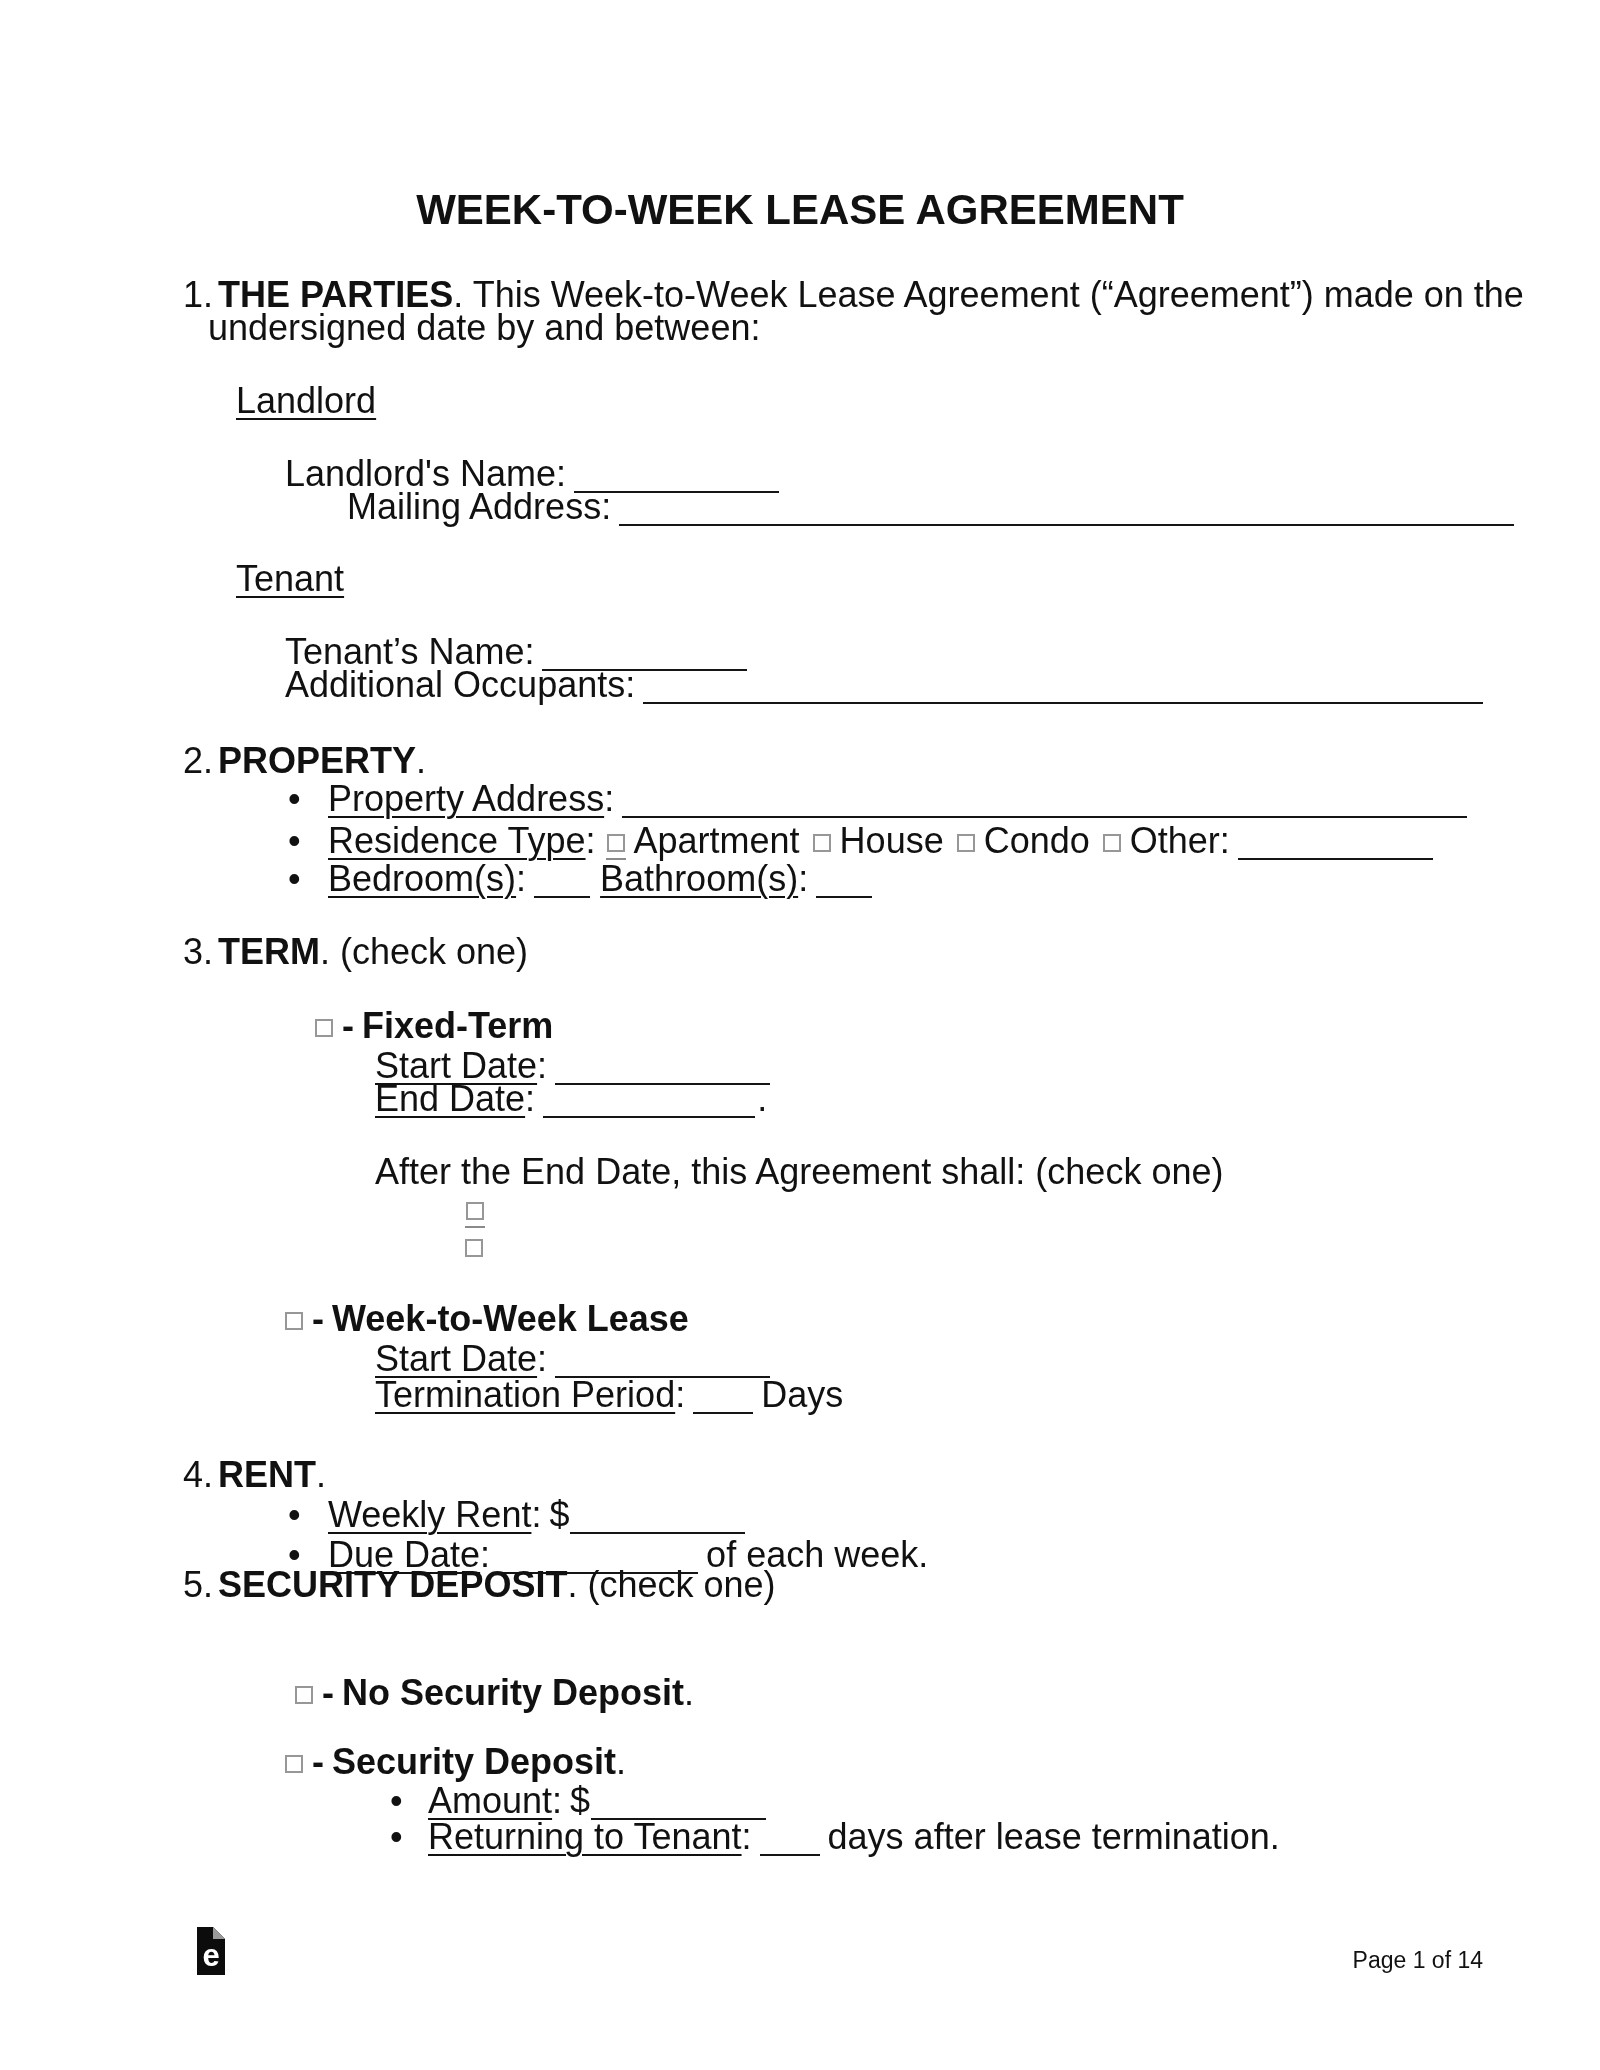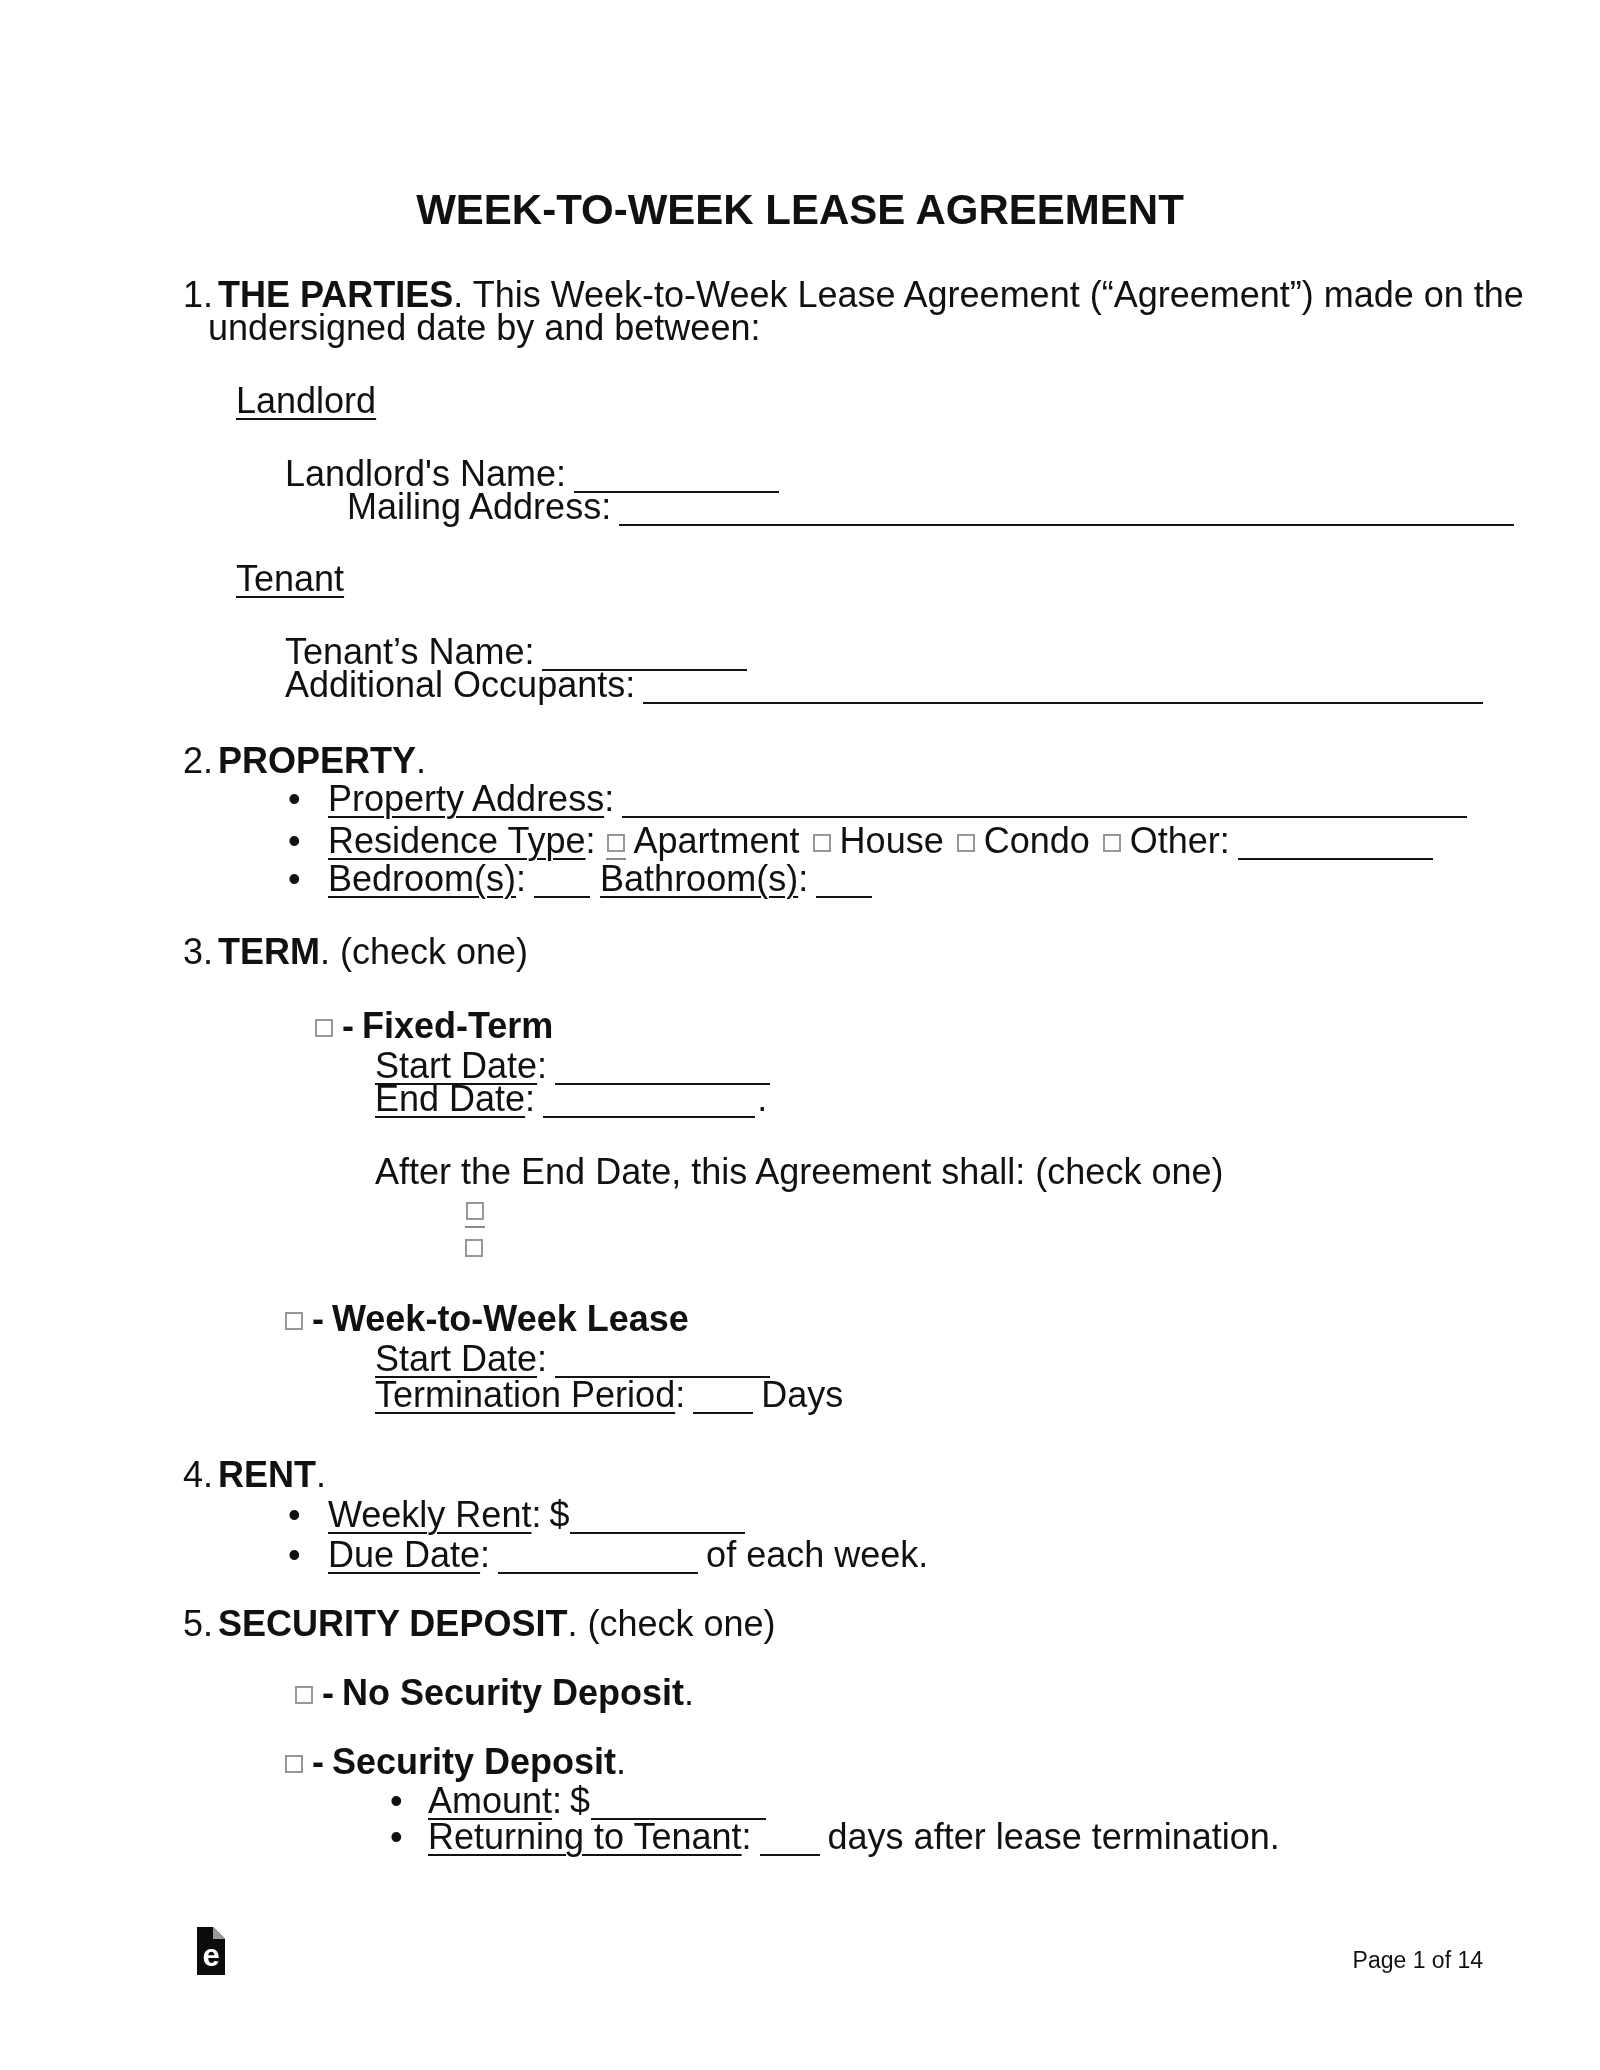--- a/index.html
+++ b/index.html
@@ -79,21 +79,21 @@
 
   <div class="line" style="left:375px;top:1342px;"><span class="ul">Start Date</span><span>:</span><span class="blank" style="width:215px;"></span></div>
   <div class="line" style="left:375px;top:1378px;"><span class="ul">Termination Period</span><span>:</span><span class="blank" style="width:60px;"></span><span class="sfx">Days</span></div>
 
   <div class="line" style="left:183px;top:1458px;"><span class="num">4.</span><span class="b">RENT</span><span>.</span></div>
 
   <div class="line" style="left:288px;top:1498px;"><span class="bullet">•</span><span class="ul">Weekly Rent</span><span>:</span><span class="sfx">$</span><span class="blank nogap" style="width:175px;"></span></div>
 
   <div class="line" style="left:288px;top:1538px;"><span class="bullet">•</span><span class="ul">Due Date</span><span>:</span><span class="blank" style="width:200px;"></span><span class="sfx">of each week.</span></div>
 
-  <div class="line" style="left:183px;top:1607px;"><span class="num">5.</span><span class="b">SECURITY DEPOSIT</span><span>. (check one)</span></div>
+  <div class="line" style="left:183px;top:1568px;"><span class="num">5.</span><span class="b">SECURITY DEPOSIT</span><span>. (check one)</span></div>
 
   <div class="line" style="left:285px;top:1676px;padding-left:10px;"><span class="cb"></span><span class="b"><span class="dash">-</span><span>No Security Deposit</span></span><span>.</span></div>
 
   <div class="line" style="left:285px;top:1745px;"><span class="cb"></span><span class="b"><span class="dash">-</span><span>Security Deposit</span></span><span>.</span></div>
 
   <div class="line" style="left:390px;top:1784px;"><span class="bullet sm">•</span><span class="ul">Amount</span><span>:</span><span class="sfx">$</span><span class="blank nogap" style="width:175px;"></span></div>
 
   <div class="line" style="left:390px;top:1820px;"><span class="bullet sm">•</span><span class="ul">Returning to Tenant</span><span>:</span><span class="blank" style="width:60px;"></span><span class="sfx">days after lease termination.</span></div>
 
   <div class="logo">

